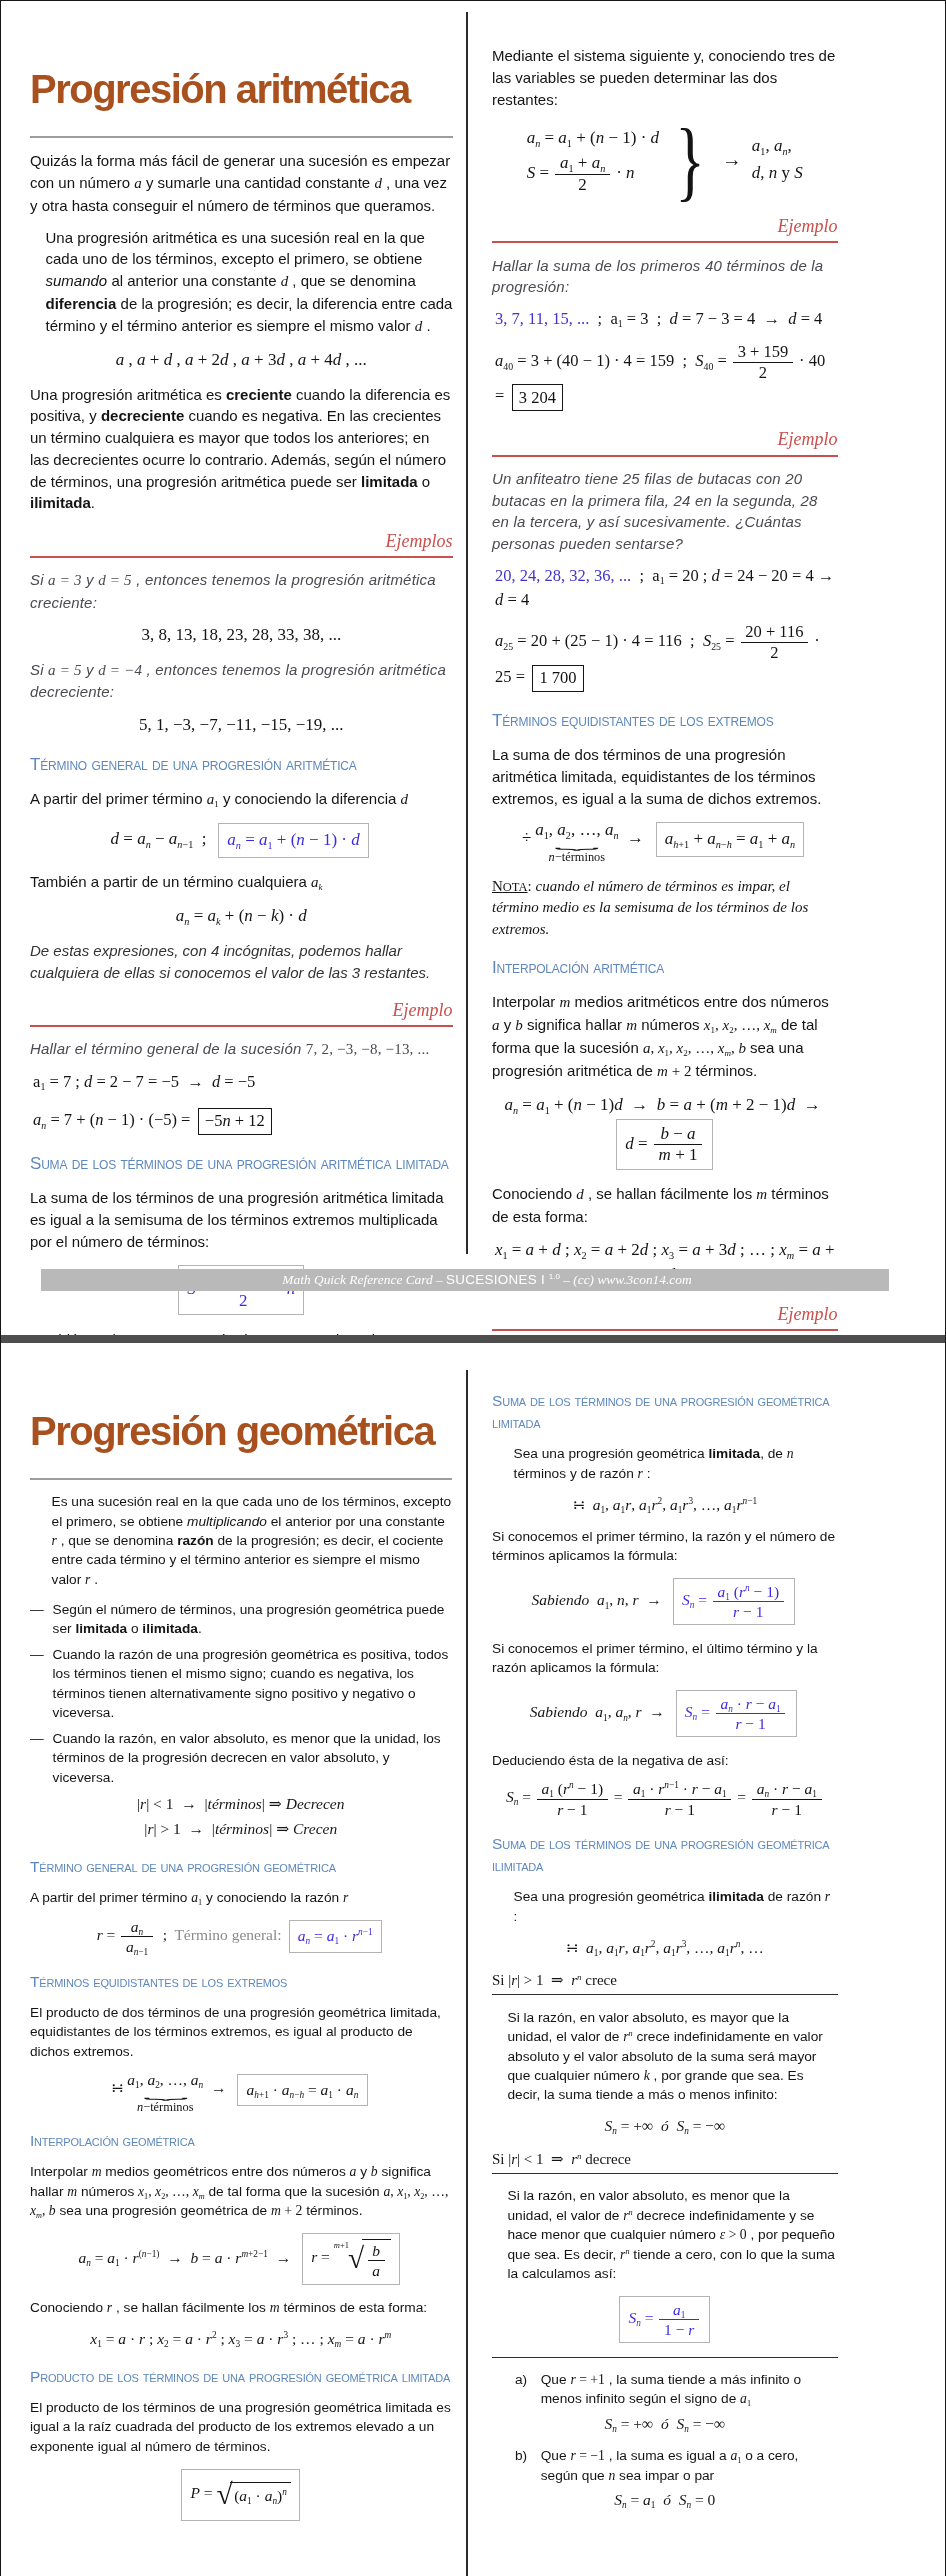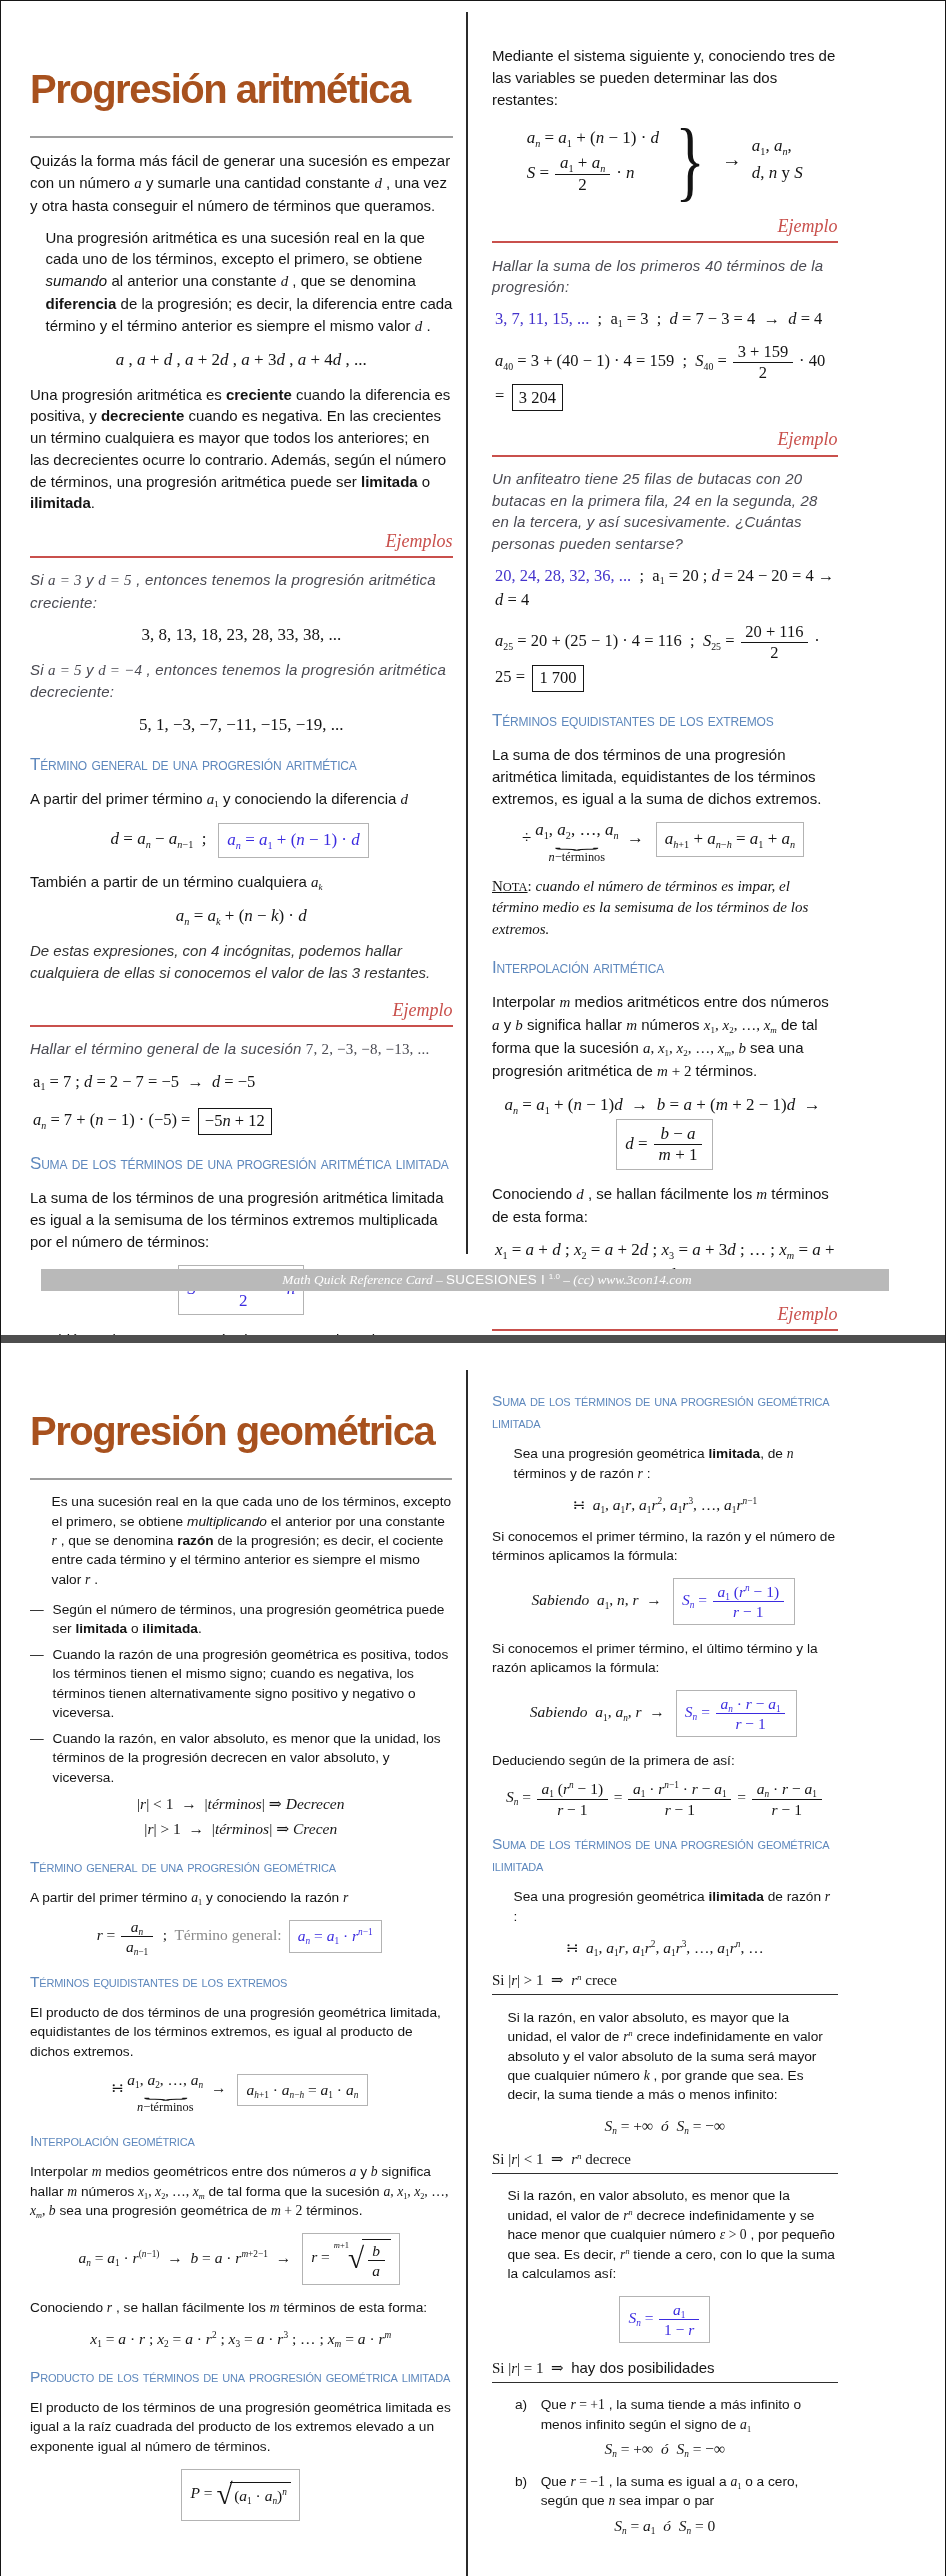--- a/index.html
+++ b/index.html
@@ -218,34 +218,33 @@
       </div>
 
       <div class="col col-right">
         <h2 class="heading" style="margin-top:0">Suma de los términos de una progresión geométrica limitada</h2>
         <p class="p ind2">Sea una progresión geométrica <b>limitada</b>, de <i class="fx">n</i> términos y de razón <i class="fx">r</i> :</p>
         <div class="fx fcenter"><span class="prop">∺</span>&nbsp; <i>a</i><sub>1</sub>, <i>a</i><sub>1</sub><i>r</i>, <i>a</i><sub>1</sub><i>r</i><sup>2</sup>, <i>a</i><sub>1</sub><i>r</i><sup>3</sup>, …, <i>a</i><sub>1</sub><i>r</i><sup><i>n</i>−1</sup></div>
         <p class="p">Si conocemos el primer término, la razón y el número de términos aplicamos la fórmula:</p>
         <div class="fx fcenter"><span class="sab">Sabiendo</span> &nbsp;<i>a</i><sub>1</sub>, <i>n</i>, <i>r</i> &nbsp;→&nbsp; <span class="box bl"><i>S</i><sub><i>n</i></sub> = <span class="fr"><span class="fn"><i>a</i><sub>1</sub> (<i>r</i><sup><i>n</i></sup> − 1)</span><span class="fd"><i>r</i> − 1</span></span></span></div>
         <p class="p">Si conocemos el primer término, el último término y la razón aplicamos la fórmula:</p>
         <div class="fx fcenter"><span class="sab">Sabiendo</span> &nbsp;<i>a</i><sub>1</sub>, <i>a</i><sub><i>n</i></sub>, <i>r</i> &nbsp;→&nbsp; <span class="box bl"><i>S</i><sub><i>n</i></sub> = <span class="fr"><span class="fn"><i>a</i><sub><i>n</i></sub> · <i>r</i> − <i>a</i><sub>1</sub></span><span class="fd"><i>r</i> − 1</span></span></span></div>
-        <p class="p">Deduciendo según de la primera de así:</p>
+        <p class="p">Deduciendo ésta de la negativa de así:</p>
         <div class="fx fcenter"><i>S</i><sub><i>n</i></sub> = <span class="fr"><span class="fn"><i>a</i><sub>1</sub> (<i>r</i><sup><i>n</i></sup> − 1)</span><span class="fd"><i>r</i> − 1</span></span> = <span class="fr"><span class="fn"><i>a</i><sub>1</sub> · <i>r</i><sup><i>n</i>−1</sup> · <i>r</i> − <i>a</i><sub>1</sub></span><span class="fd"><i>r</i> − 1</span></span> = <span class="fr"><span class="fn"><i>a</i><sub><i>n</i></sub> · <i>r</i> − <i>a</i><sub>1</sub></span><span class="fd"><i>r</i> − 1</span></span></div>
         <h2 class="heading">Suma de los términos de una progresión geométrica ilimitada</h2>
         <p class="p ind2">Sea una progresión geométrica <b>ilimitada</b> de razón <i class="fx">r</i> :</p>
         <div class="fx fcenter"><span class="prop">∺</span>&nbsp; <i>a</i><sub>1</sub>, <i>a</i><sub>1</sub><i>r</i>, <i>a</i><sub>1</sub><i>r</i><sup>2</sup>, <i>a</i><sub>1</sub><i>r</i><sup>3</sup>, …, <i>a</i><sub>1</sub><i>r</i><sup><i>n</i></sup>, …</div>
         <div class="fx fleft case">Si |<i>r</i>| &gt; 1 &nbsp;⇒&nbsp; <i>r</i><sup><i>n</i></sup> crece</div>
         <hr class="rule-thin">
         <p class="p ind1">Si la razón, en valor absoluto, es mayor que la unidad, el valor de <span class="fx"><i>r</i><sup><i>n</i></sup></span> crece indefinidamente en valor absoluto y el valor absoluto de la suma será mayor que cualquier número <i class="fx">k</i> , por grande que sea. Es decir, la suma tiende a más o menos infinito:</p>
         <div class="fx fcenter"><i>S</i><sub><i>n</i></sub> = +∞ &nbsp;<i>ó</i>&nbsp; <i>S</i><sub><i>n</i></sub> = −∞</div>
         <div class="fx fleft case">Si |<i>r</i>| &lt; 1 &nbsp;⇒&nbsp; <i>r</i><sup><i>n</i></sup> decrece</div>
         <hr class="rule-thin">
         <p class="p ind1">Si la razón, en valor absoluto, es menor que la unidad, el valor de <span class="fx"><i>r</i><sup><i>n</i></sup></span> decrece indefinidamente y se hace menor que cualquier número <span class="fx"><i>ε</i> &gt; 0</span> , por pequeño que sea. Es decir, <span class="fx"><i>r</i><sup><i>n</i></sup></span> tiende a cero, con lo que la suma la calculamos así:</p>
         <div class="fx fcenter"><span class="box bl"><i>S</i><sub><i>n</i></sub> = <span class="fr"><span class="fn"><i>a</i><sub>1</sub></span><span class="fd">1 − <i>r</i></span></span></span></div>
-        <div class="fx fleft case">Si |<i>r</i>| = 1 &nbsp;⇒&nbsp; <span style="font-family:Liberation Sans,sans-serif">hay dos posibilidades</span></div>
         <hr class="rule-thin">
         <div class="abitem">
           <span class="ablabel">a)</span>
           <span>Que <span class="fx"><i>r</i> = +1</span> , la suma tiende a más infinito o menos infinito según el signo de <span class="fx"><i>a</i><sub>1</sub></span></span>
         </div>
         <div class="fx fcenter"><i>S</i><sub><i>n</i></sub> = +∞ &nbsp;<i>ó</i>&nbsp; <i>S</i><sub><i>n</i></sub> = −∞</div>
         <div class="abitem">
           <span class="ablabel">b)</span>
           <span>Que <span class="fx"><i>r</i> = −1</span> , la suma es igual a <span class="fx"><i>a</i><sub>1</sub></span> o a cero, según que <i class="fx">n</i> sea impar o par</span>
         </div>

